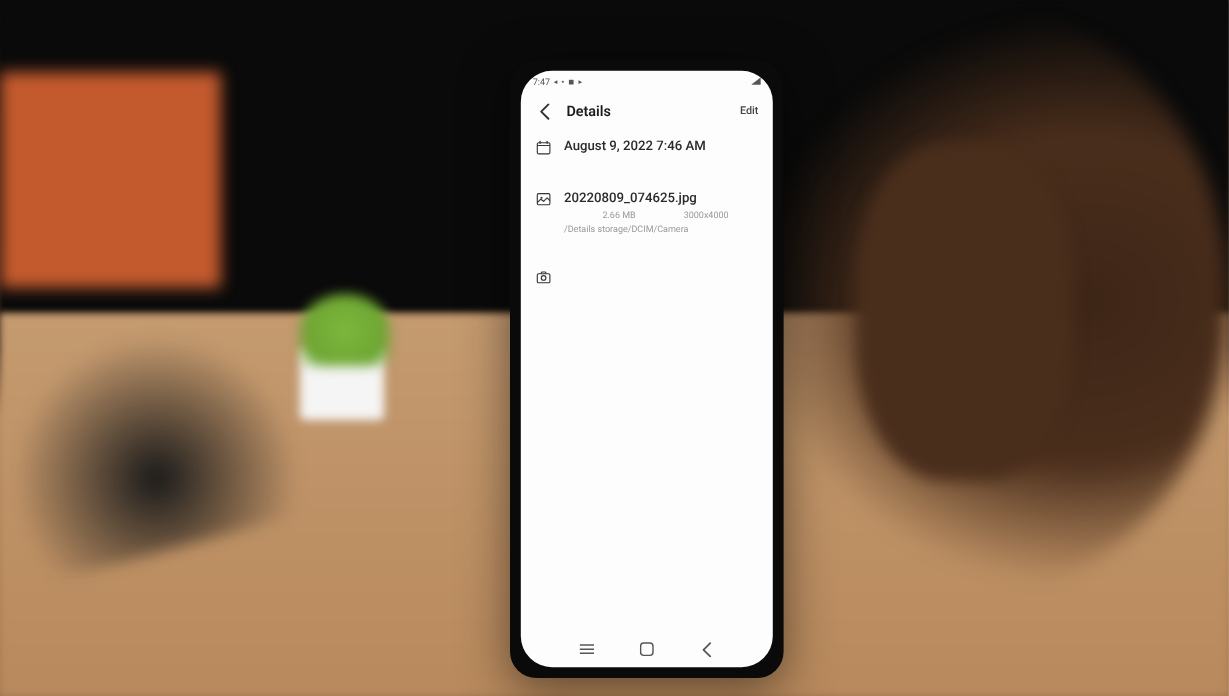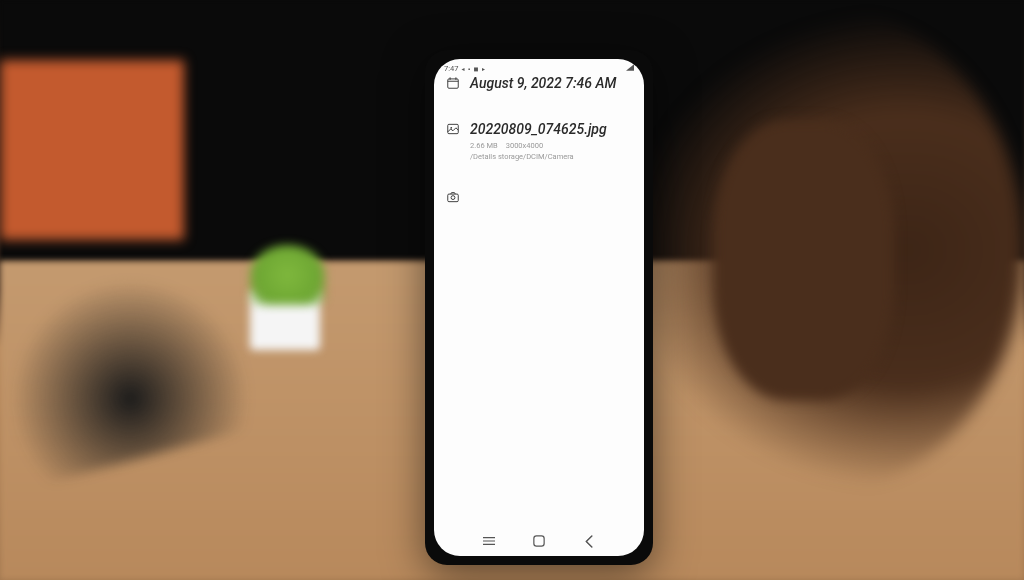--- a/index.html
+++ b/index.html
@@ -182,25 +182,24 @@
       height: 14px;
       flex-shrink: 0;
       margin-top: 1px;
     }
     
     .section-icon svg { width: 100%; height: 100%; display: block; }
     
     .section-body { flex: 1; min-width: 0; }
     
     .section-line-primary {
-      font-size: 14px;
+      font-size: 11px;
       color: #2a2a2a;
       font-weight: 500;
       margin-bottom: 4px;
-      font-style: italic;
     }
     
     .section-line-secondary {
       font-size: 7.5px;
       color: #999;
       margin-bottom: 2px;
       white-space: nowrap;
     }
     
     .nav-bar {
@@ -214,21 +213,21 @@
     .nav-icon {
       width: 14px;
       height: 14px;
       display: flex;
       align-items: center;
       justify-content: center;
     }
     
     .nav-icon svg { display: block; }
     
-    .meta-inline span { margin-right: 8px; }
+    .meta-inline span { margin-right: 8px; margin-left: 32px; }
   </style>
 </head>
 <body>
 
 <div class="bg-dark-top"></div>
 <div class="bg-desk"></div>
 <div class="bg-orange"></div>
 <div class="bg-cables"></div>
 <div class="bg-plant-pot"></div>
 <div class="bg-plant"></div>
@@ -245,20 +244,29 @@
       </div>
       <div class="status-right">
         <span>
           <svg width="8" height="7" viewBox="0 0 10 8">
               <path d="M0 8 L10 8 L10 0 Z" fill="#555"></path>
             </svg>
         </span>
       </div>
     </div>
 
+    <div class="header-row">
+      <div class="back-btn">
+        <svg width="9" height="14" viewBox="0 0 9 14">
+            <path d="M7 1 L1 7 L7 13" stroke="#333" stroke-width="1.6" fill="none" stroke-linecap="round" stroke-linejoin="round"></path>
+          </svg>
+      </div>
+      <div class="header-title">Details</div>
+      <div class="edit-btn">Edit</div>
+    </div>
 
     <div class="content">
       <div class="section">
         <div class="section-icon">
           <svg viewBox="0 0 24 24">
               <rect x="3" y="5" width="18" height="16" rx="2" stroke="#333" stroke-width="1.6" fill="none"></rect>
               <line x1="3" y1="9" x2="21" y2="9" stroke="#333" stroke-width="1.6"></line>
               <line x1="7" y1="3" x2="7" y2="6" stroke="#333" stroke-width="1.6" stroke-linecap="round"></line>
               <line x1="17" y1="3" x2="17" y2="6" stroke="#333" stroke-width="1.6" stroke-linecap="round"></line>
             </svg>

